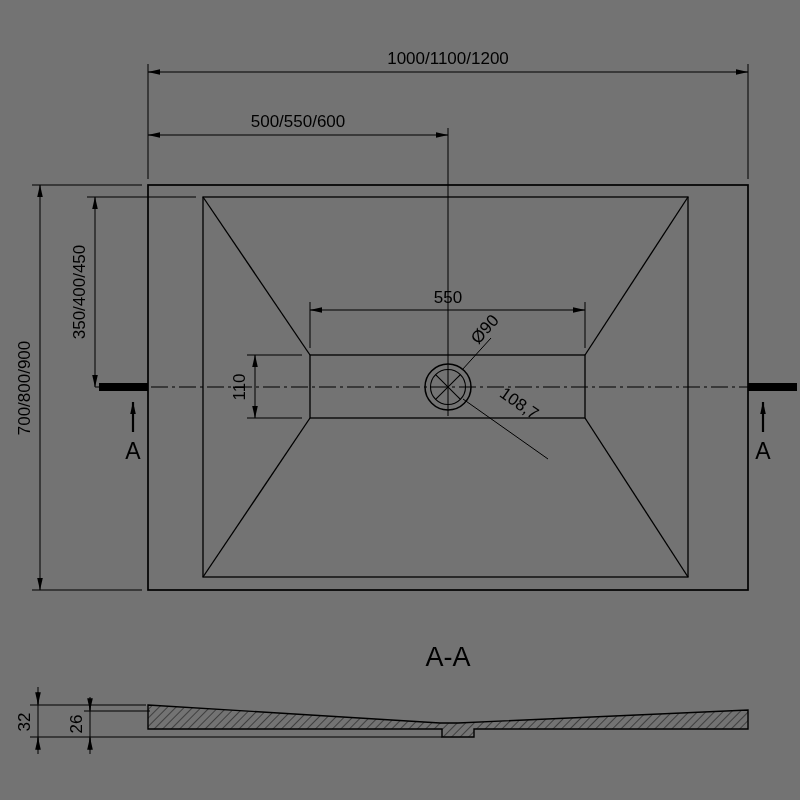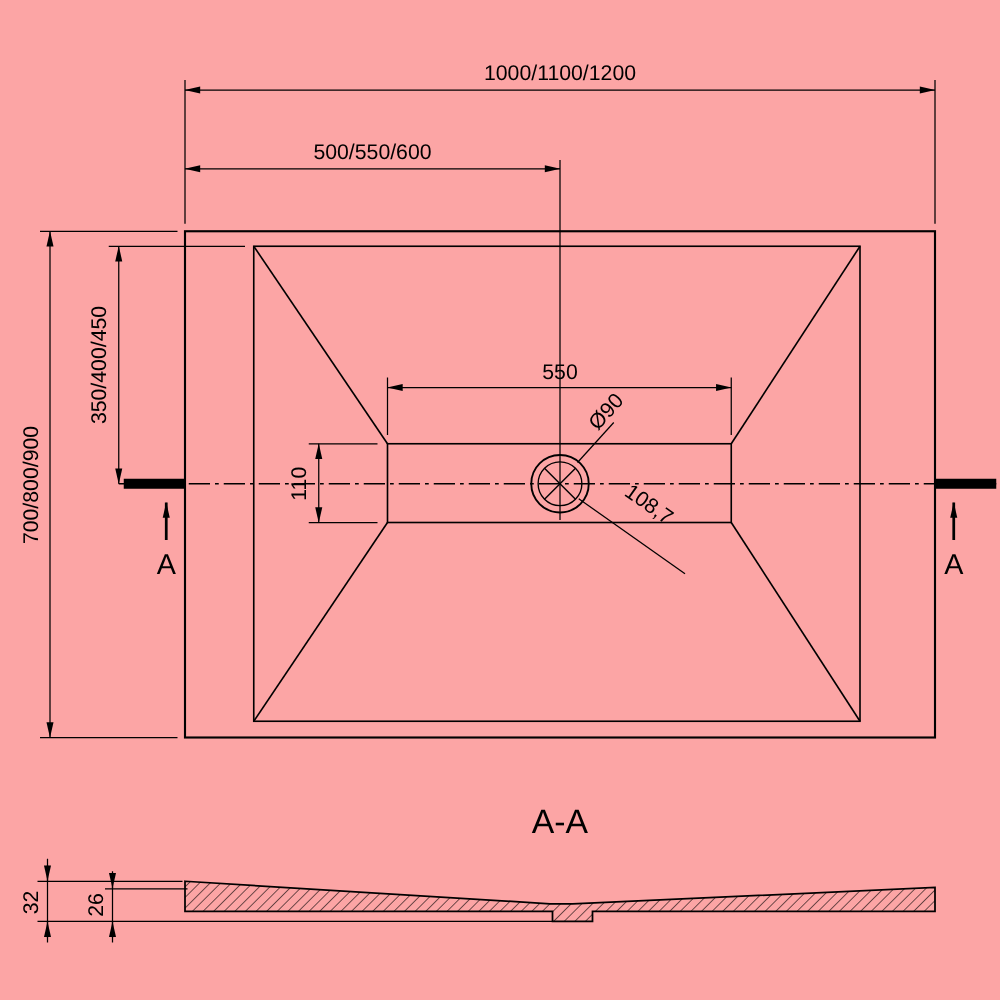--- a/index.html
+++ b/index.html
@@ -1,16 +1,16 @@
 <!DOCTYPE html>
 <html><head>
 <meta charset="utf-8">
 <style>
   html,body{margin:0;padding:0;background:#ffffff;}
-  .canvas{position:relative;width:800px;height:800px;background:#fca5a5;overflow:hidden;}
+  .canvas{position:relative;width:800px;height:800px;background:#737373;overflow:hidden;}
   svg{display:block;}
   text{font-family:"Liberation Sans","DejaVu Sans",sans-serif;fill:#000;}
 </style>
 </head>
 <body>
 
 <div class="canvas">
 <svg width="800" height="800" viewBox="0 0 800 800">
   <defs>
     <marker id="arrow" viewBox="0 0 12 6" refX="11.5" refY="3" markerWidth="13" markerHeight="6.5" orient="auto-start-reverse" markerUnits="userSpaceOnUse">

